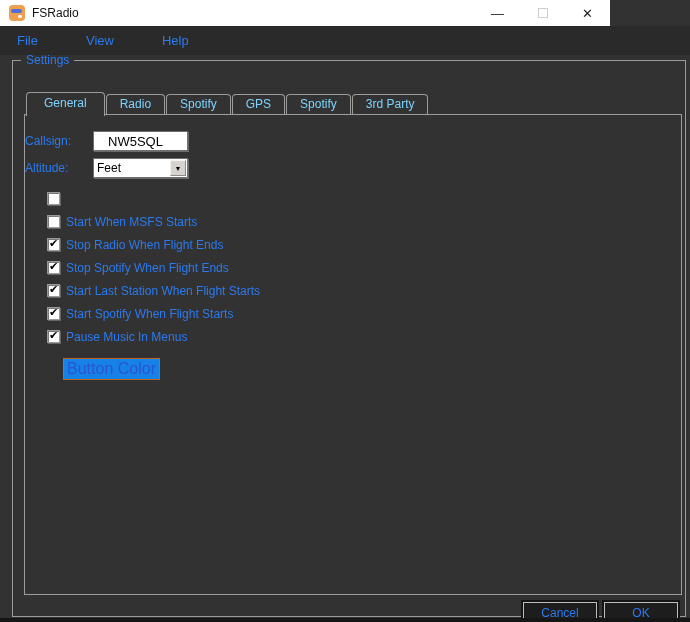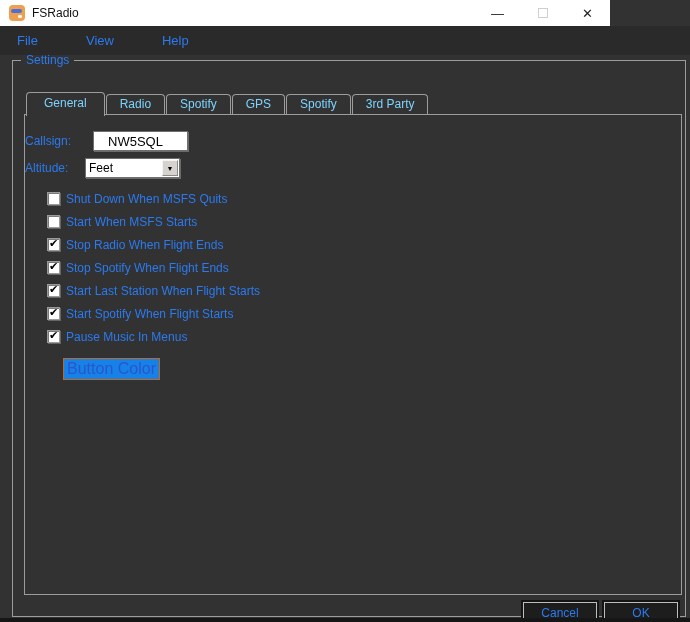--- a/index.html
+++ b/index.html
@@ -100,21 +100,21 @@
   .text-input {
     position: absolute; left: 68px; top: 16px; width: 95px; height: 20px;
     background: #ffffff; color: #000;
     border: 1px solid #6f6f6f;
     box-shadow: 1px 1px 0 rgba(255,255,255,0.28);
     font-family: "Liberation Sans", sans-serif;
     font-size: 13px; padding: 0 14px; outline: none;
   }
 
   .dropdown {
-    position: absolute; left: 60px; top: 43px; width: 95px; height: 20px;
+    position: absolute; left: 68px; top: 43px; width: 95px; height: 20px;
     background: #ffffff;
     border: 1px solid #6f6f6f;
     box-shadow: 1px 1px 0 rgba(255,255,255,0.28);
     display: flex; align-items: center; cursor: default;
   }
   .dropdown-value { flex: 1; color: #000; font-size: 12px; padding-left: 3px; }
   .dropdown-arrow {
     width: 16px; height: 16px; margin-right: 1px;
     background: #d6d3ce;
     border: 1px solid #8a8a8a;
@@ -215,21 +215,20 @@
       <div class="field-label altitude-label">Altitude:</div>
       <div class="dropdown">
         <span class="dropdown-value">Feet</span>
         <span class="dropdown-arrow">
             <span>▼</span>
           </span>
       </div>
 
       <div class="cb-row" style="top:76px">
         <span class="cb"></span>
-        <span class="cb-label">Shut Down When MSFS Quits</span>
       </div>
       <div class="cb-row" style="top:99px">
         <span class="cb"></span>
         <span class="cb-label">Start When MSFS Starts</span>
       </div>
       <div class="cb-row" style="top:122px">
         <span class="cb checked"></span>
         <span class="cb-label">Stop Radio When Flight Ends</span>
       </div>
       <div class="cb-row" style="top:145px">

